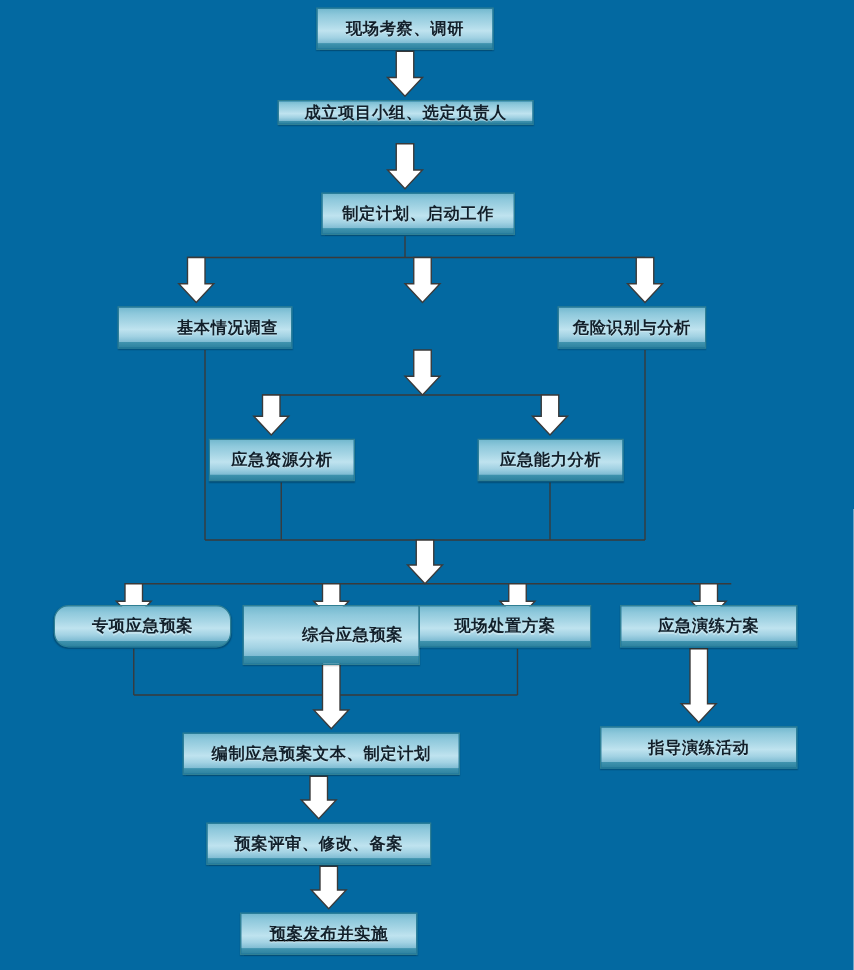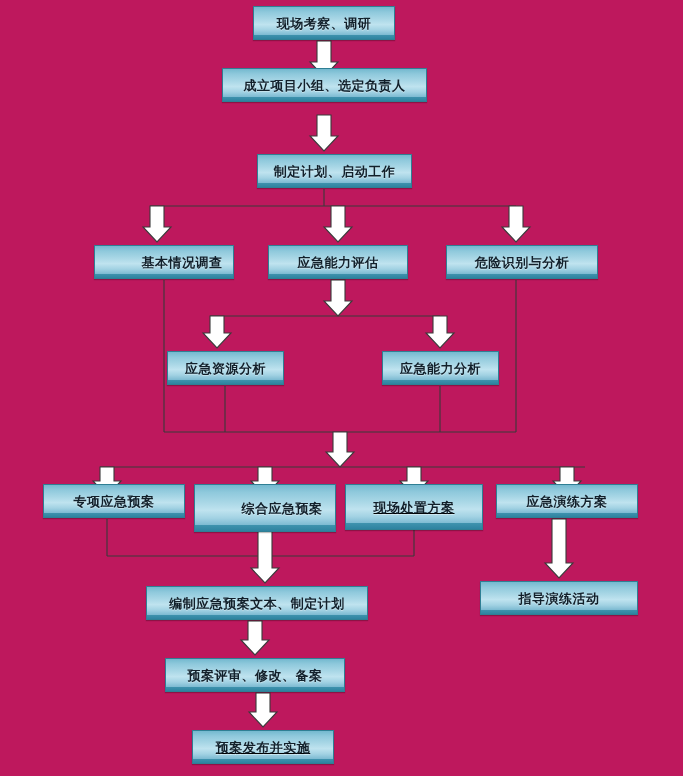--- a/index.html
+++ b/index.html
@@ -1,17 +1,17 @@
 <!DOCTYPE html>
 <html><head>
 <meta charset="utf-8">
 <style>
   html,body{margin:0;padding:0;background:#ffffff;}
   body{font-family:"DejaVu Sans","Liberation Sans",sans-serif;}
-  #canvas{position:relative;width:683px;height:776px;background:#be185d;overflow:hidden;text-align:center;}
+  #canvas{position:relative;width:683px;height:776px;background:#0369a1;overflow:hidden;text-align:center;}
   .node{
     position:absolute;
     box-sizing:border-box;
     border:1px solid #2f7f94;
     background:linear-gradient(to bottom,
        #74b9cf 0%,
        #8fc9dc 16%,
        #a9d7e6 38%,
        #bfe3ef 55%,
        #a2d2e3 72%,
@@ -82,48 +82,45 @@
     <path class="ba" d="M552,519 L566,519 L566,563 L573,563 L559,578 L545,563 L552,563 Z"></path>
 
     <path class="ba" d="M248,621 L262,621 L262,640 L269,640 L255,655 L241,640 L248,640 Z"></path>
 
     <path class="ba" d="M256,693 L270,693 L270,712 L277,712 L263,727 L249,712 L256,712 Z"></path>
   </svg>
 
   <div class="node" style="left: 253px; top: 6px; width: 142px; height: 34px;">
       <span class="lbl">现场考察、调研</span>
     </div>
-  <div class="node" style="left: 222px; top: 68px; width: 205px; height: 34px;">
+  <div class="node" style="left: 222px; top: 80px; width: 205px; height: 20px;">
       <span class="lbl">成立项目小组、选定负责人</span>
     </div>
   <div class="node" style="left: 257px; top: 154px; width: 155px; height: 34px;">
       <span class="lbl">制定计划、启动工作</span>
     </div>
   <div class="node" style="left: 94px; top: 245px; width: 140px; height: 34px; padding-left: 36px;">
       <span class="lbl">基本情况调查</span>
     </div>
-  <div class="node" style="left: 268px; top: 245px; width: 140px; height: 34px;">
-      <span class="lbl">应急能力评估</span>
-    </div>
-  <div class="node" style="left: 446px; top: 245px; width: 152px; height: 34px;">
+  <div class="node" style="left: 446px; top: 245px; width: 119px; height: 34px;">
       <span class="lbl">危险识别与分析</span>
     </div>
   <div class="node" style="left: 167px; top: 351px; width: 117px; height: 34px;">
       <span class="lbl">应急资源分析</span>
     </div>
   <div class="node" style="left: 382px; top: 351px; width: 117px; height: 34px;">
       <span class="lbl">应急能力分析</span>
     </div>
-  <div class="node" style="left: 43px; top: 484px; width: 142px; height: 34px;">
+  <div class="node" style="left: 43px; top: 484px; width: 142px; height: 34px; border-radius: 12px;">
       <span class="lbl">专项应急预案</span>
     </div>
   <div class="node" style="left: 194px; top: 484px; width: 142px; height: 48px; padding-left: 34px;">
       <span class="lbl">综合应急预案</span>
     </div>
-  <div class="node" style="left: 345px; top: 484px; width: 138px; height: 46px; text-decoration: underline;">
+  <div class="node" style="left: 335px; top: 484px; width: 138px; height: 34px;">
       <span class="lbl">现场处置方案</span>
     </div>
   <div class="node" style="left: 496px; top: 484px; width: 142px; height: 34px;">
       <span class="lbl">应急演练方案</span>
     </div>
   <div class="node" style="left: 146px; top: 586px; width: 222px; height: 34px;">
       <span class="lbl">编制应急预案文本、制定计划</span>
     </div>
   <div class="node" style="left: 480px; top: 581px; width: 158px; height: 34px;">
       <span class="lbl">指导演练活动</span>

